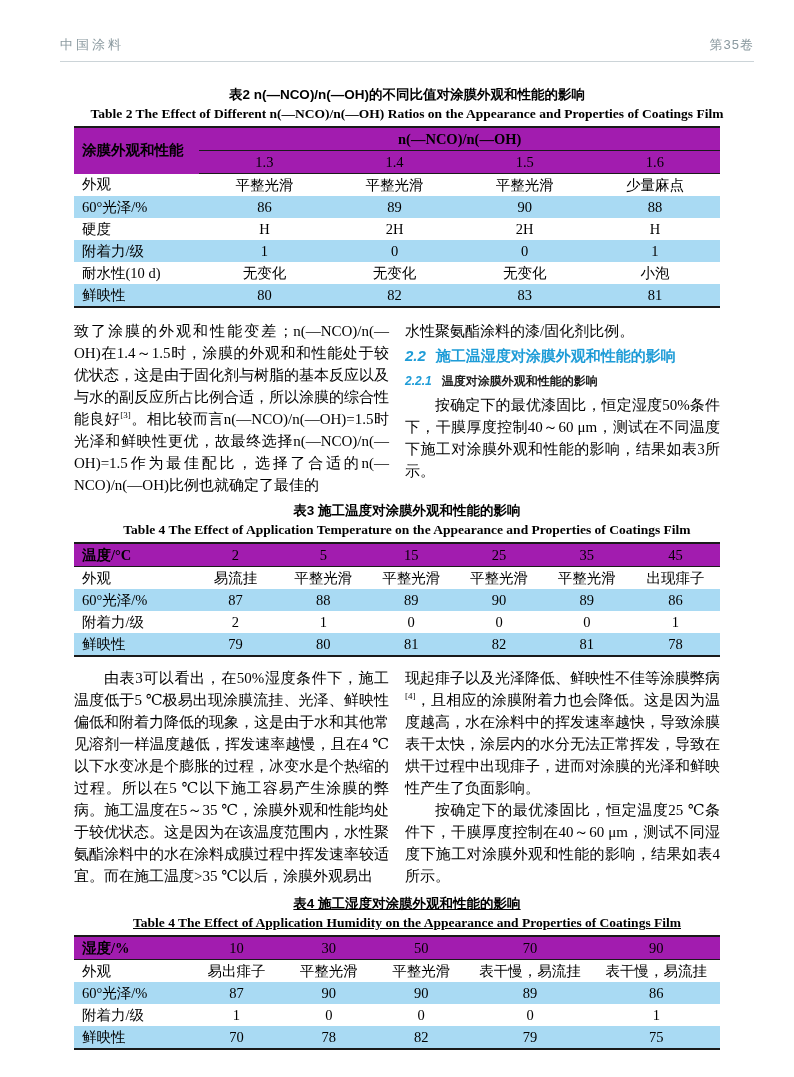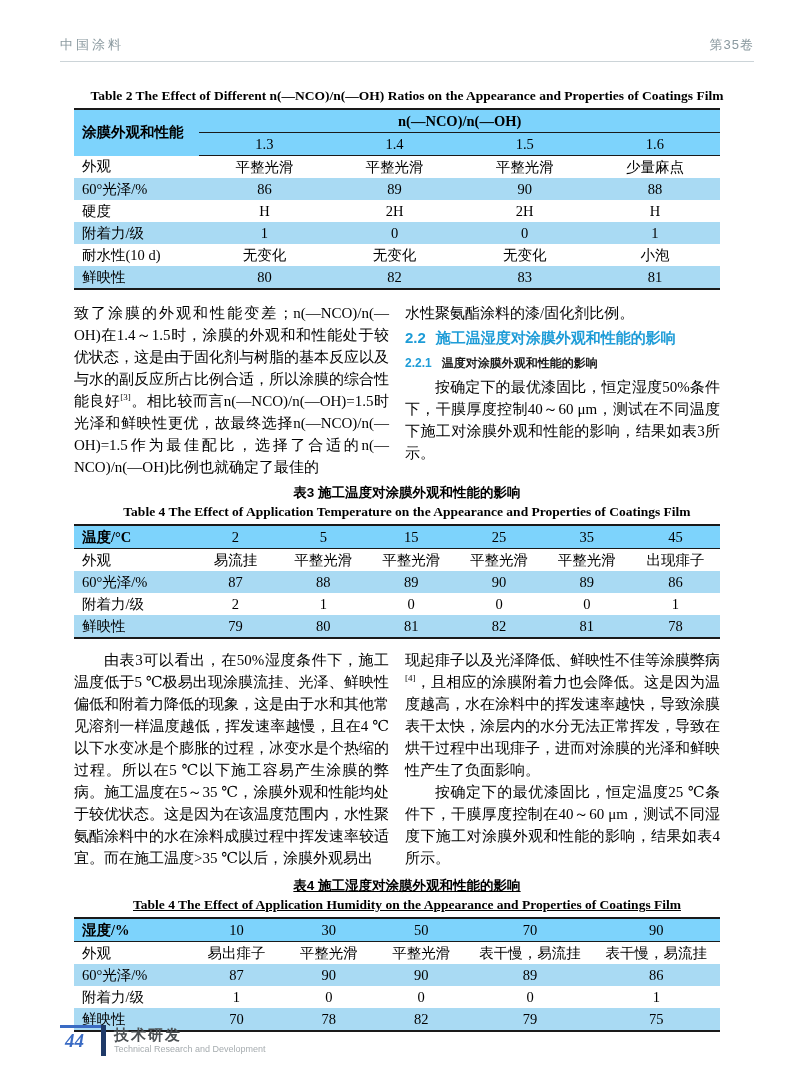--- a/index.html
+++ b/index.html
@@ -22,40 +22,40 @@
   .cap-en{font-family:"Liberation Serif","DejaVu Serif",serif;font-weight:bold;font-size:13.5px;line-height:19px;}
   .mt24{margin-top:24px;} .mt8{margin-top:8px;text-decoration:underline;} .mt6{margin-top:6px;}
   
   table.datatable{
     border-collapse:collapse;width:646px;margin:3px 14px 0 14px;
     border-top:2px solid #1a1a1a;border-bottom:2px solid #1a1a1a;
     font-size:14.5px;
   }
   table.datatable td{padding:1px 4px;height:20px;text-align:center;vertical-align:middle;}
   table.datatable td.lbl{text-align:left;padding-left:8px;white-space:nowrap;}
-  table.datatable thead{background:#7dd3fc;border-radius:16px;}
+  table.datatable thead{background:#a21caf;border-radius:16px;}
   table.datatable thead tr:last-child td{border-bottom:1px solid #1a1a1a;}
   table.datatable thead td.hdr{font-weight:bold;}
   td.grouphdr{font-weight:bold;border-bottom:1px solid #1a1a1a;}
   table.datatable tbody tr:nth-child(even){background:#a9daf3;}
   
   .cols{display:flex;gap:16px;margin:12px 14px 0 14px;}
   .col{width:315px;font-size:15px;line-height:22px;text-align:justify;}
   .col p{margin:0;}
   .col p.ind{text-indent:2em;}
   sup.ref{font-size:9px;vertical-align:super;line-height:0;}
   .h2{
     color:#1e9cd7;font-family:"Liberation Sans","DejaVu Sans",sans-serif;
     font-weight:bold;font-size:15px;margin:3px 0;line-height:22px;
   }
   .h3{
     font-family:"Liberation Sans","DejaVu Sans",sans-serif;font-weight:bold;
     font-size:12px;margin:2px 0;line-height:22px;
   }
-  .h2 .num,.h3 .num{color:#1e9cd7;margin-right:10px;}
+  .h2 .num,.h3 .num{color:#1e9cd7;margin-right:10px;font-style:italic;}
   .h2 .ttl{color:#1e9cd7;} .h3 .ttl{color:#1a1a1a;}
   
   .footer{position:absolute;left:60px;bottom:22px;display:flex;align-items:flex-start;}
   .page-badge{
     position:relative;width:46px;height:30px;border-top:3px solid #3a6bc4;box-sizing:border-box;
   }
   .page-badge .bar{position:absolute;right:0;top:-3px;width:5px;height:31px;background:#1f3a68;}
   .page-badge .num{
     font-style:italic;font-weight:bold;color:#3a6bc4;font-size:19px;
     font-family:"Liberation Serif","DejaVu Serif",serif;padding-left:5px;line-height:26px;display:inline-block;
@@ -74,20 +74,21 @@
 <body>
 
 <div class="page">
 
   <div class="runhead">
     <span>中国涂料</span>
     <span class="vol">第35卷</span>
   </div>
 
   <div class="caption mt24">
+    <div class="cap-zh">表2  n(—NCO)/n(—OH)的不同比值对涂膜外观和性能的影响</div>
     <div class="cap-en">Table 2  The Effect of Different n(—NCO)/n(—OH) Ratios on the Appearance and Properties of Coatings Film</div>
   </div>
 
   <table class="datatable">
     <colgroup>
         <col style="width:19.4%">
         <col style="width:20.15%">
         <col style="width:20.15%">
         <col style="width:20.15%">
         <col style="width:20.15%">
@@ -295,24 +296,14 @@
         <td class="lbl">鲜映性</td>
         <td>70</td>
         <td>78</td>
         <td>82</td>
         <td>79</td>
         <td>75</td>
       </tr>
     </tbody>
   </table>
 
-  <div class="footer">
-    <div class="page-badge">
-      <span class="num">44</span>
-      <span class="bar"></span>
-    </div>
-    <div class="footer-text">
-      <div class="footer-cn">技术研发</div>
-      <div class="footer-en">Technical Research and Development</div>
-    </div>
-  </div>
 
 </div>
 
 </body></html>

